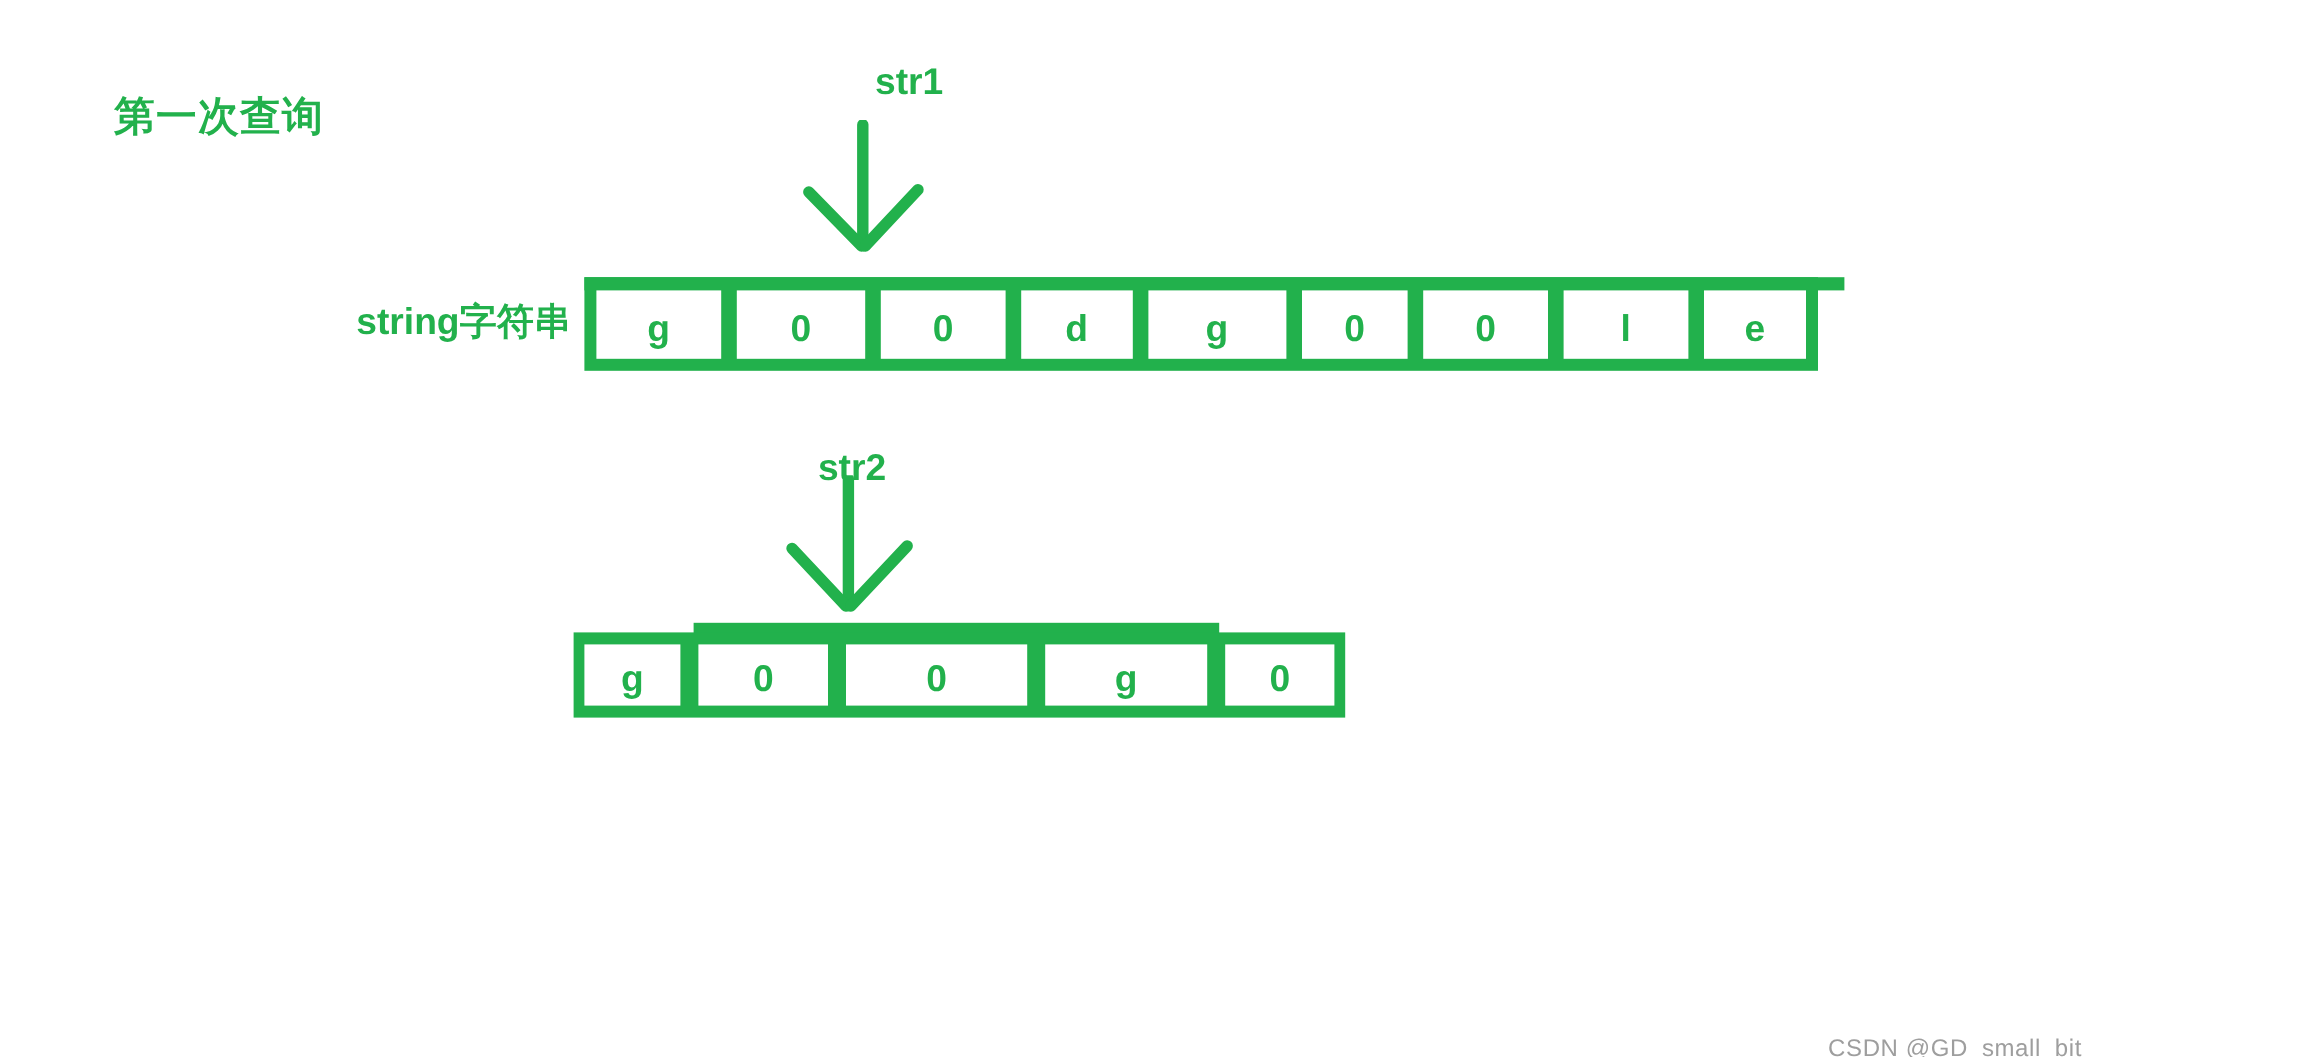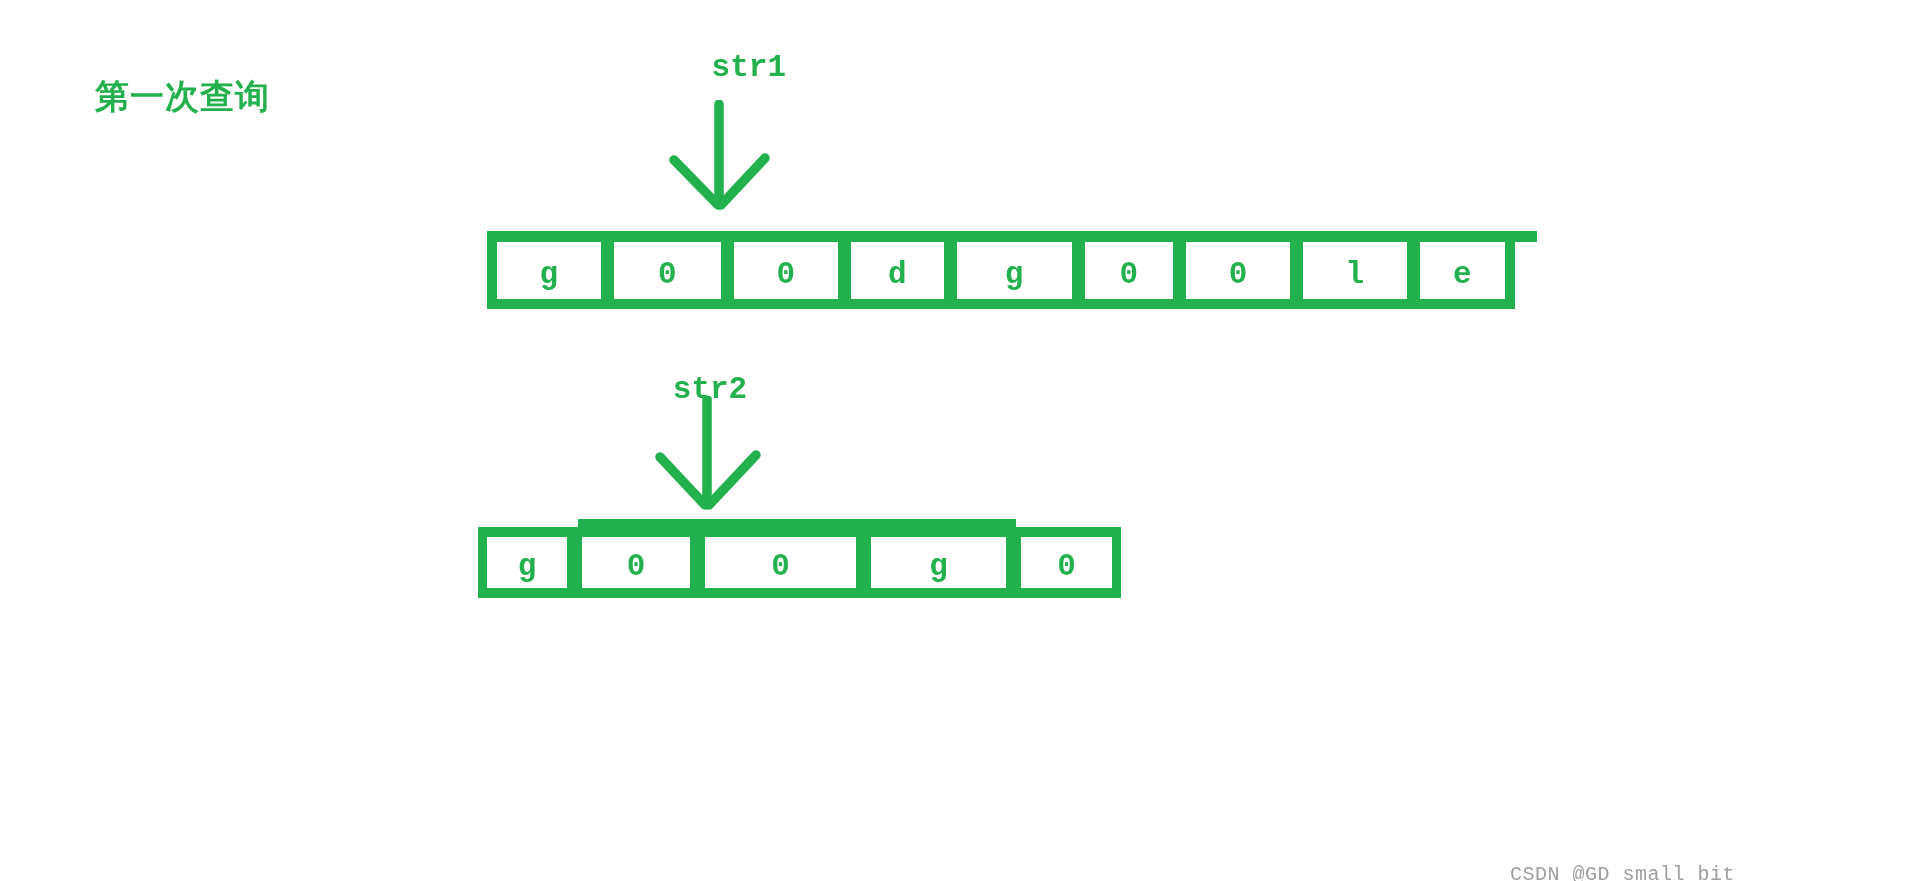--- a/index.html
+++ b/index.html
@@ -3,21 +3,21 @@
 <meta charset="utf-8">
 <style>
   :root { --green:#22B14C; --watermark_gray:#9E9E9E; }
   * { margin:0; padding:0; box-sizing:border-box; }
   html,body { background:#ffffff; }
   .canvas {
     position:relative;
     width:1754px; height:881px;
     background:#ffffff;
     overflow:hidden;
-    font-family:Liberation Mono, monospace;
+    font-family:Liberation Sans, sans-serif;
   }
   .heading {
     position:absolute; left:95px; top:74px;
     font-size:34px; font-weight:bold; color:var(--green);
     letter-spacing:1px;
   }
   .ptr-label {
     position:absolute; width:130px; text-align:center;
     font-size:31px; font-weight:bold; color:var(--green);
   }
@@ -70,20 +70,21 @@
   <div class="heading">第一次查询</div>
 
   <div class="ptr-label p1">str1</div>
   <svg class="arrow a1" width="112" height="112" viewBox="0 0 112 112">
     <line x1="56" y1="4" x2="56" y2="103" stroke="currentColor" stroke-width="9.5" stroke-linecap="round"></line>
     <line x1="11" y1="60" x2="55" y2="105" stroke="currentColor" stroke-width="9.5" stroke-linecap="round"></line>
     <line x1="102" y1="58" x2="58" y2="105" stroke="currentColor" stroke-width="9.5" stroke-linecap="round"></line>
   </svg>
 
   <div class="strip s1"></div>
+  <div class="row-label l1">string字符串</div>
   <div class="array-box r1">
     <div class="cell" style="flex-grow:95">g</div>
     <div class="cell" style="flex-grow:98">0</div>
     <div class="cell" style="flex-grow:95">0</div>
     <div class="cell" style="flex-grow:85">d</div>
     <div class="cell" style="flex-grow:105">g</div>
     <div class="cell" style="flex-grow:81">0</div>
     <div class="cell" style="flex-grow:95">0</div>
     <div class="cell" style="flex-grow:95">l</div>
     <div class="cell" style="flex-grow:78">e</div>

